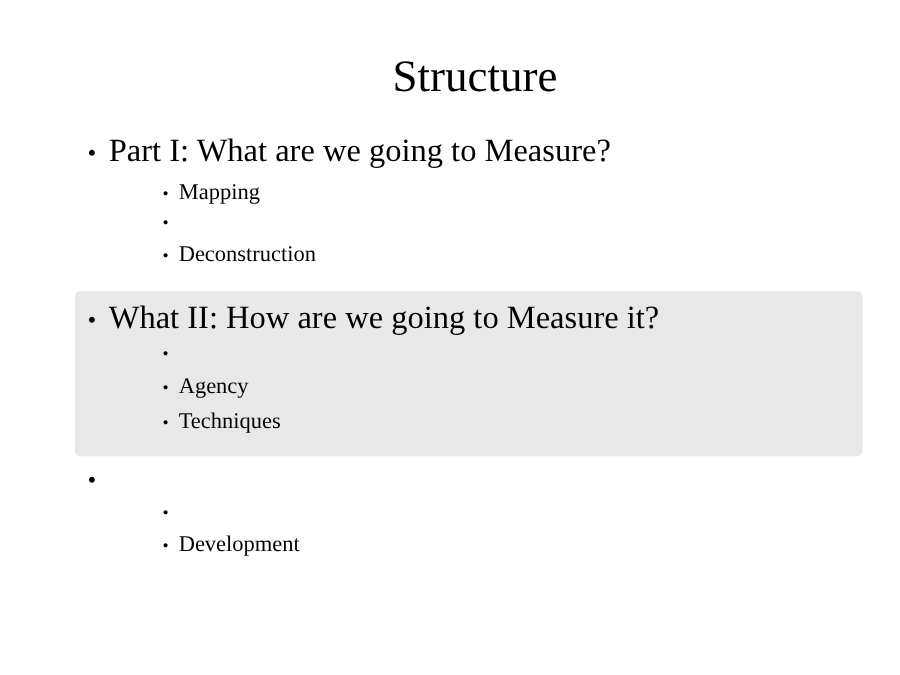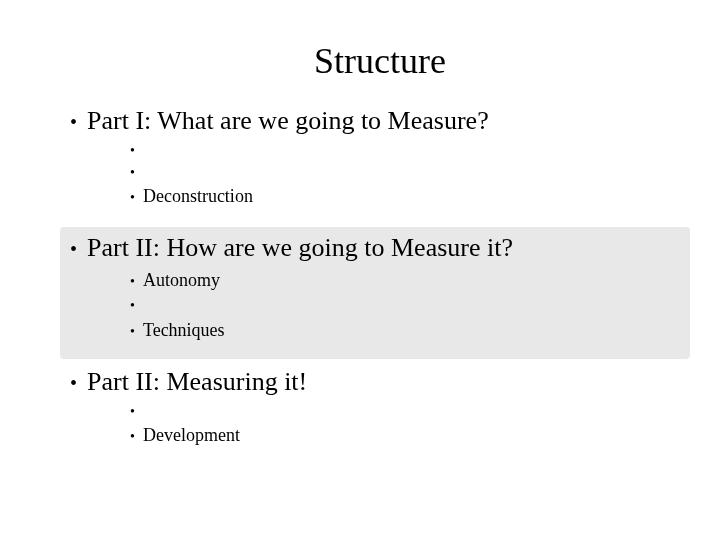--- a/index.html
+++ b/index.html
@@ -93,55 +93,55 @@
   <h1 class="slide-title">Structure</h1>
 
   <div class="section">
     <div class="section-header">
       <span class="bullet-dot">•</span>
       <span>Part I: What are we going to Measure?</span>
     </div>
     <ul class="section-sub-list">
       <li>
         <span class="sub-bullet">•</span>
+        <span>Mapping</span>
       </li>
       <li>
         <span class="sub-bullet">•</span>
       </li>
       <li>
         <span class="sub-bullet">•</span>
         <span>Deconstruction</span>
       </li>
     </ul>
   </div>
 
   <div class="section highlighted-section">
     <div class="section-header">
       <span class="bullet-dot">•</span>
-      <span>Part II: How are we going to Measure it?</span>
+      <span>What II: How are we going to Measure it?</span>
     </div>
     <ul class="section-sub-list">
       <li>
         <span class="sub-bullet">•</span>
-        <span>Autonomy</span>
       </li>
       <li>
         <span class="sub-bullet">•</span>
+        <span>Agency</span>
       </li>
       <li>
         <span class="sub-bullet">•</span>
         <span>Techniques</span>
       </li>
     </ul>
   </div>
 
   <div class="section">
     <div class="section-header">
       <span class="bullet-dot">•</span>
-      <span>Part II: Measuring it!</span>
     </div>
     <ul class="section-sub-list">
       <li>
         <span class="sub-bullet">•</span>
       </li>
       <li>
         <span class="sub-bullet">•</span>
         <span>Development</span>
       </li>
     </ul>

